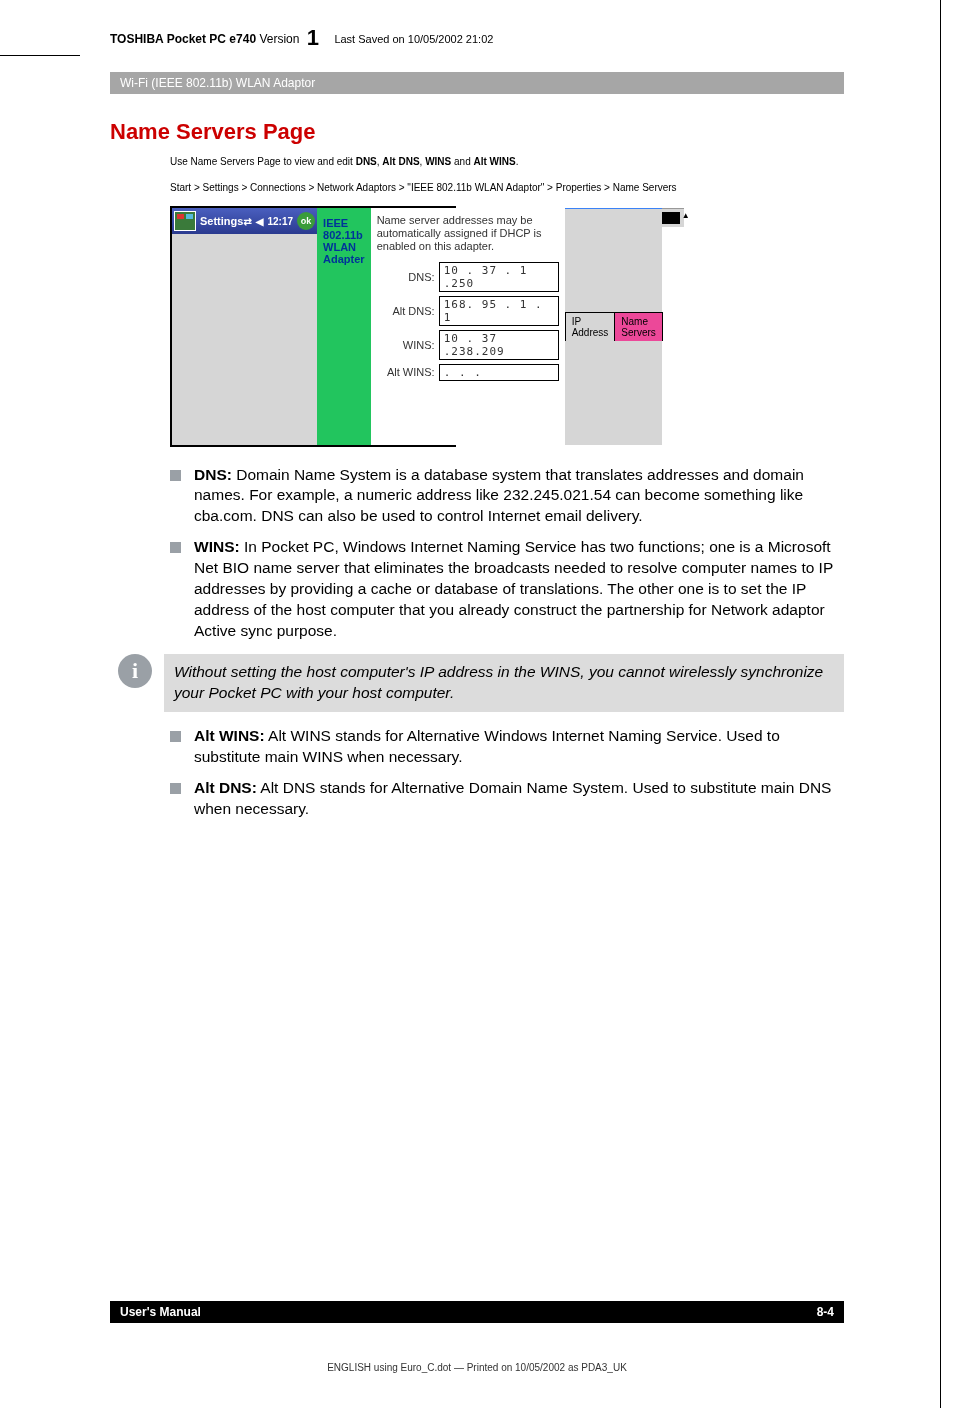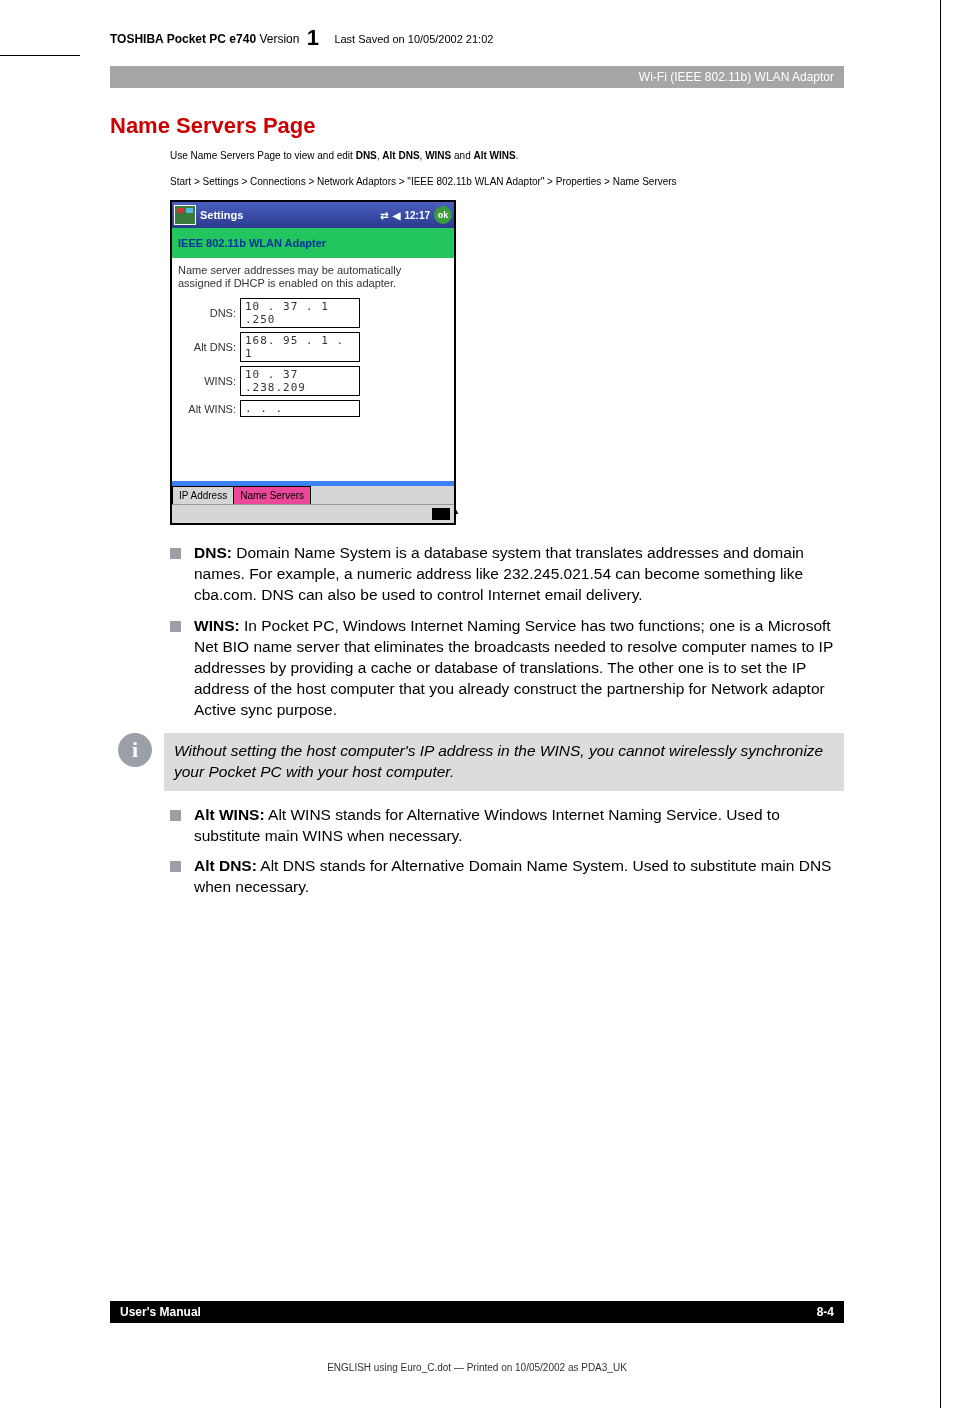--- a/index.html
+++ b/index.html
@@ -1,39 +1,39 @@
 <!DOCTYPE html>
 <html><head>
 <meta charset="utf-8">
 <style>
   body{margin:0;background:#fff;font-family:Arial,Helvetica,sans-serif;color:#000}
   .page{width:954px;height:1408px;margin:0 auto;position:relative;box-sizing:border-box;padding:20px 110px 20px 110px}
-  .header-line{font-size:12px;font-weight:bold;margin:5px 0 15px 0}
+  .header-line{font-size:12px;font-weight:bold;margin:5px 0 21px 0}
   .header-line .ver{font-weight:normal}
   .header-line .big1{font-size:22px;font-weight:bold;vertical-align:-2px;margin:0 4px}
   .header-line .saved{font-weight:normal;font-size:11px;margin-left:8px}
-  .section-band{background:#a6a6a6;color:#fff;text-align:right;font-size:12px;padding:4px 10px;margin-bottom:25px}
+  .section-band{background:#a6a6a6;color:#fff;text-align:left;font-size:12px;padding:4px 10px;margin-bottom:25px}
   h1.red{color:#cc0000;font-size:22px;margin:0 0 10px 0}
   .body-indent{margin-left:60px;font-size:10px;line-height:1.35}
   .body-indent p{margin:0 0 12px 0}
-  .screenshot{margin:12px 0 18px 60px;width:282px;border:2px solid #000;background:#d6d6d6;font-size:11px;display:flex;flex-direction:column}
+  .screenshot{margin:12px 0 18px 60px;width:282px;border:2px solid #000;background:#d6d6d6;font-size:11px;display:flex;}
   .ss-titlebar{background:#3a4aa5;background:linear-gradient(#4a5fbf,#2a3a8f);color:#fff;display:flex;align-items:center;padding:2px 2px;height:22px}
   .ss-flag{width:20px;height:18px;background:#3a7a3a;border:1px solid #fff;margin-right:4px;display:inline-block;position:relative}
   .ss-flag::before{content:"";position:absolute;top:2px;left:2px;width:7px;height:5px;background:#d33}
   .ss-flag::after{content:"";position:absolute;top:2px;right:2px;width:7px;height:5px;background:#5bd}
   .ss-title{font-weight:bold;flex:1}
   .ss-icons{display:flex;align-items:center;gap:4px;font-size:10px;font-weight:bold}
   .ss-ok{width:18px;height:18px;border-radius:50%;background:#3a9c3a;color:#fff;display:flex;align-items:center;justify-content:center;font-size:9px;font-weight:bold}
   .ss-subtitle{background:#22c55e;color:#003399;font-weight:bold;padding:9px 6px}
   .ss-body{background:#fff;padding:6px 6px 60px 6px;color:#333}
   .ss-desc{font-size:11px;margin-bottom:8px;line-height:1.2}
   .ss-row{display:flex;align-items:center;margin-bottom:4px}
   .ss-label{width:58px;text-align:right;font-size:11px;margin-right:4px}
   .ss-field{font-family:monospace;font-size:11px;border:1px solid #000;padding:1px 4px;letter-spacing:1px;width:110px;background:#fff}
-  .ss-tabs{background:#d6d6d6;display:flex;align-items:flex-start;border-top:5px solid #3b82f6}
+  .ss-tabs{background:#d6d6d6;display:flex;align-items:center;border-top:1px solid #3b82f6}
   .ss-tab{font-size:10px;padding:3px 6px;border:1px solid #000;border-bottom:none;background:#d6d6d6;margin-right:-1px}
   .ss-tab.active{background:#ec4899}
   .ss-bottom{background:#d6d6d6;height:18px;text-align:right;padding-right:4px;border-top:1px solid #999}
   .ss-kbd{display:inline-block;width:18px;height:12px;background:#000;margin-top:3px;position:relative}
   .ss-kbd::after{content:"▲";color:#000;background:none;font-size:8px;position:absolute;right:-10px;top:-1px}
   ul.bullets{list-style:none;padding:0;margin:0 0 12px 60px}
   ul.bullets li{position:relative;padding-left:24px;font-size:15.5px;line-height:1.35;margin-bottom:10px}
   ul.bullets li::before{content:"";position:absolute;left:0;top:5px;width:11px;height:11px;background:#9aa0a6}
   .note-row{display:flex;align-items:flex-start;margin:8px 0 14px 0}
   .note-icon{width:34px;height:34px;border-radius:50%;background:#9aa0a6;color:#fff;display:flex;align-items:center;justify-content:center;font-family:Georgia,serif;font-size:22px;font-weight:bold;flex-shrink:0;margin-right:12px;margin-left:8px}

